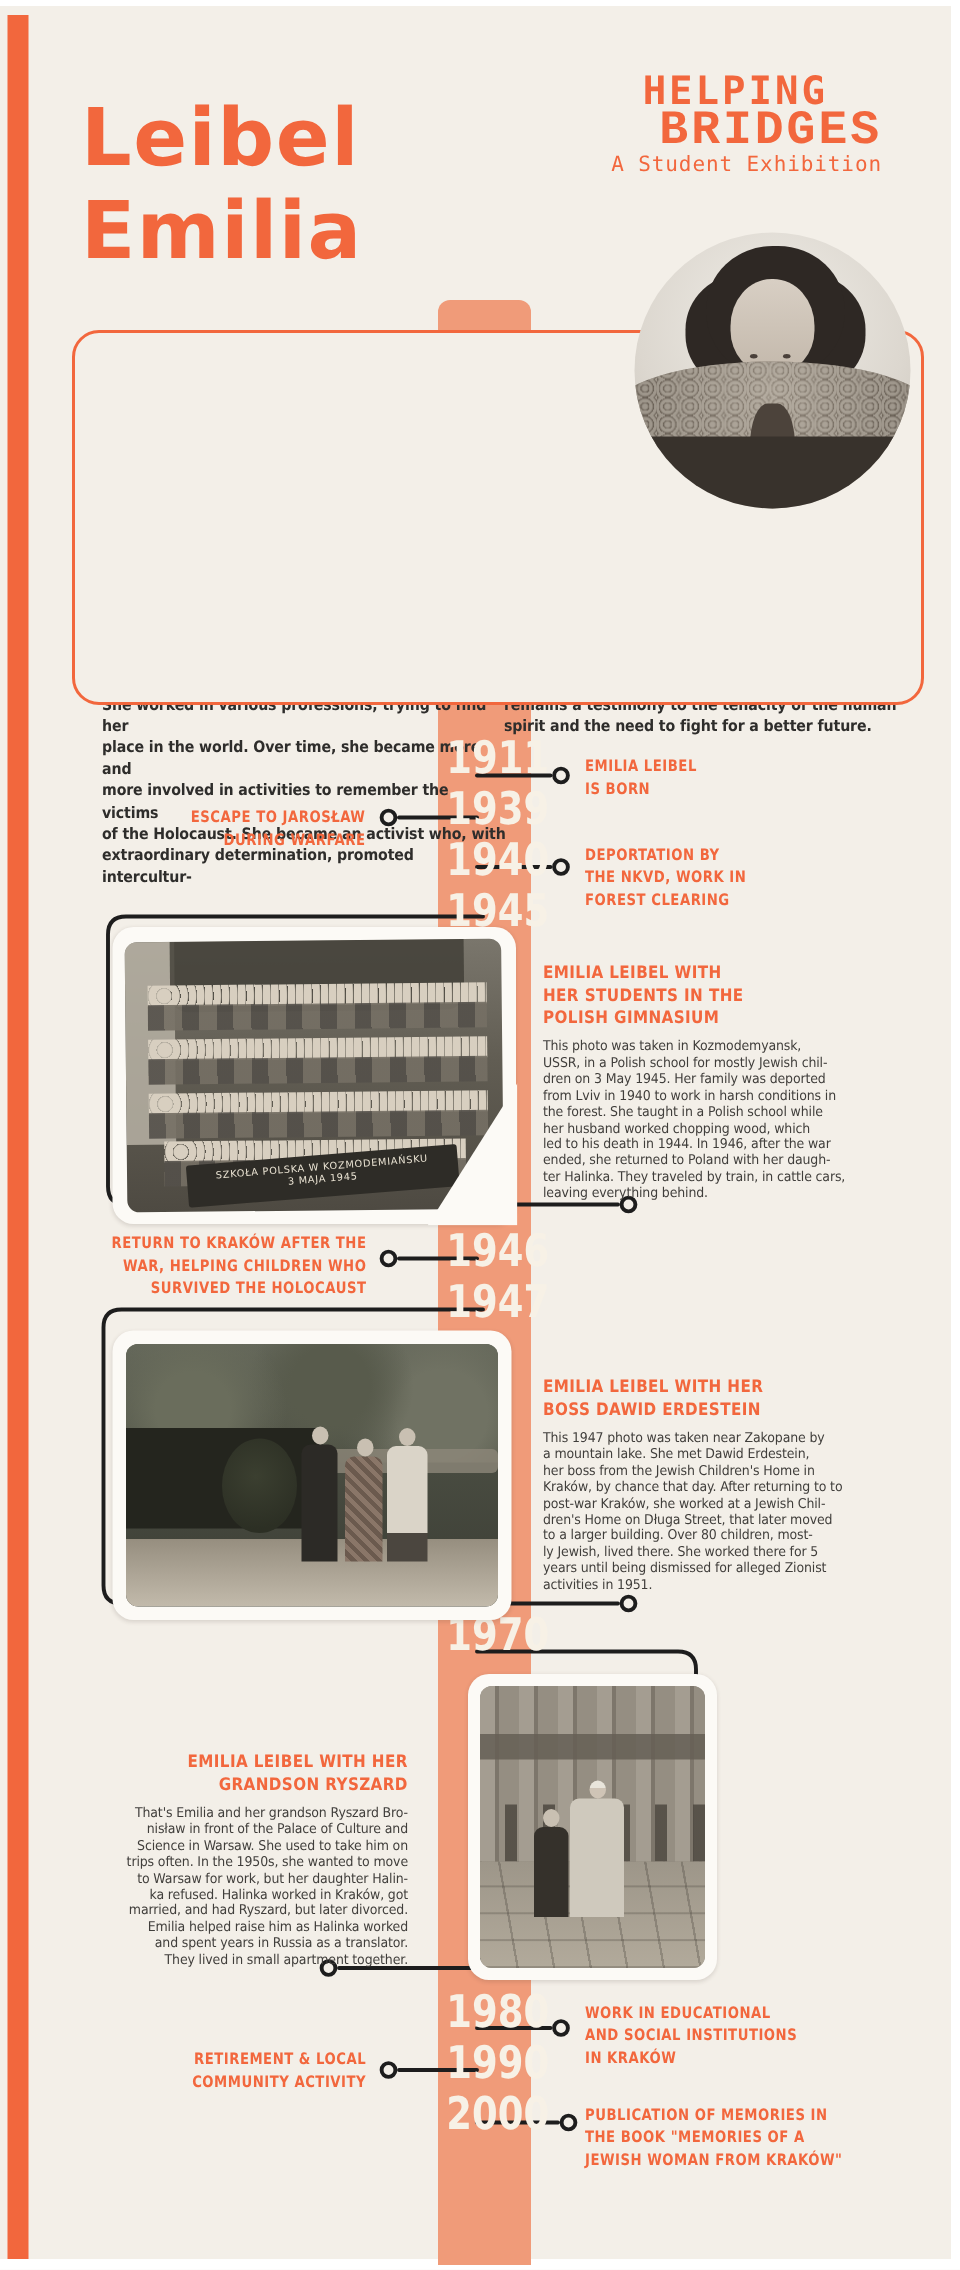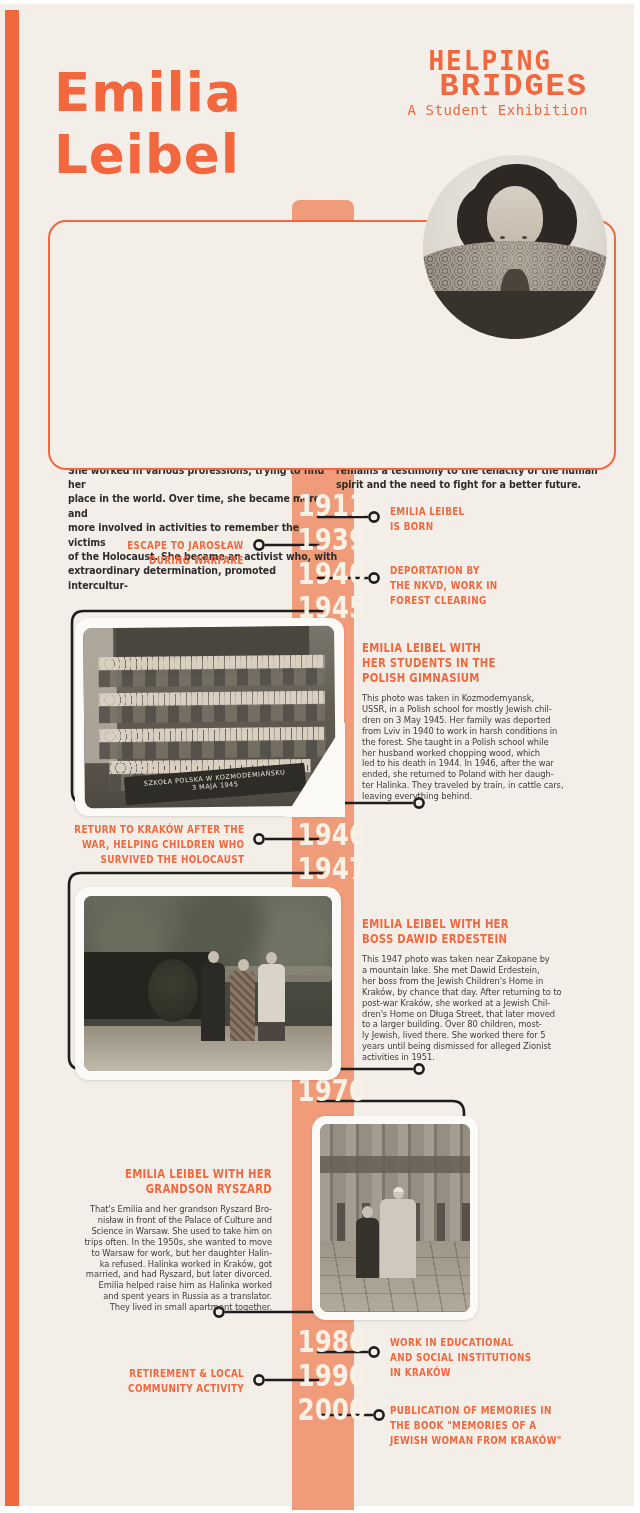--- a/index.html
+++ b/index.html
@@ -125,22 +125,22 @@
 </style>
 </head>
 <body>
 
 <div id="stage">
   <div id="poster">
 
     <div class="accent-bar"></div>
 
     <div class="title">
+      <div>Leibel</div>
       <div>Emilia</div>
-      <div>Leibel</div>
     </div>
     <div class="logo">
       <div class="l1">HELPING</div>
       <div class="l2">BRIDGES</div>
       <div class="sub">A Student Exhibition</div>
     </div>
 
     <div class="band"></div>
 
     <div class="intro-card"></div>

